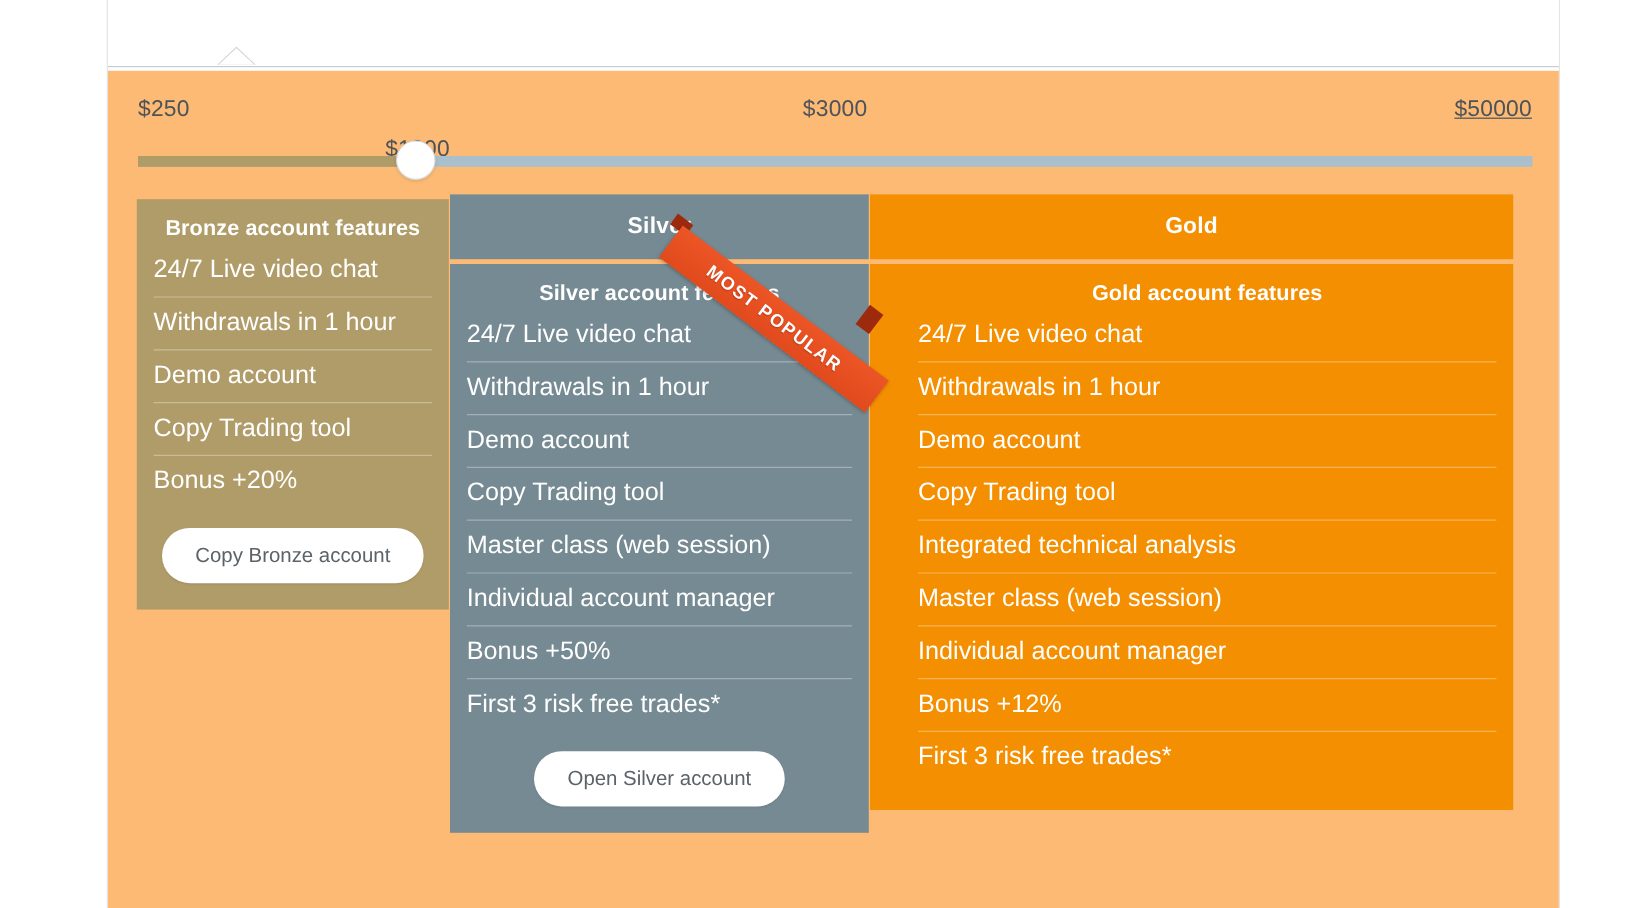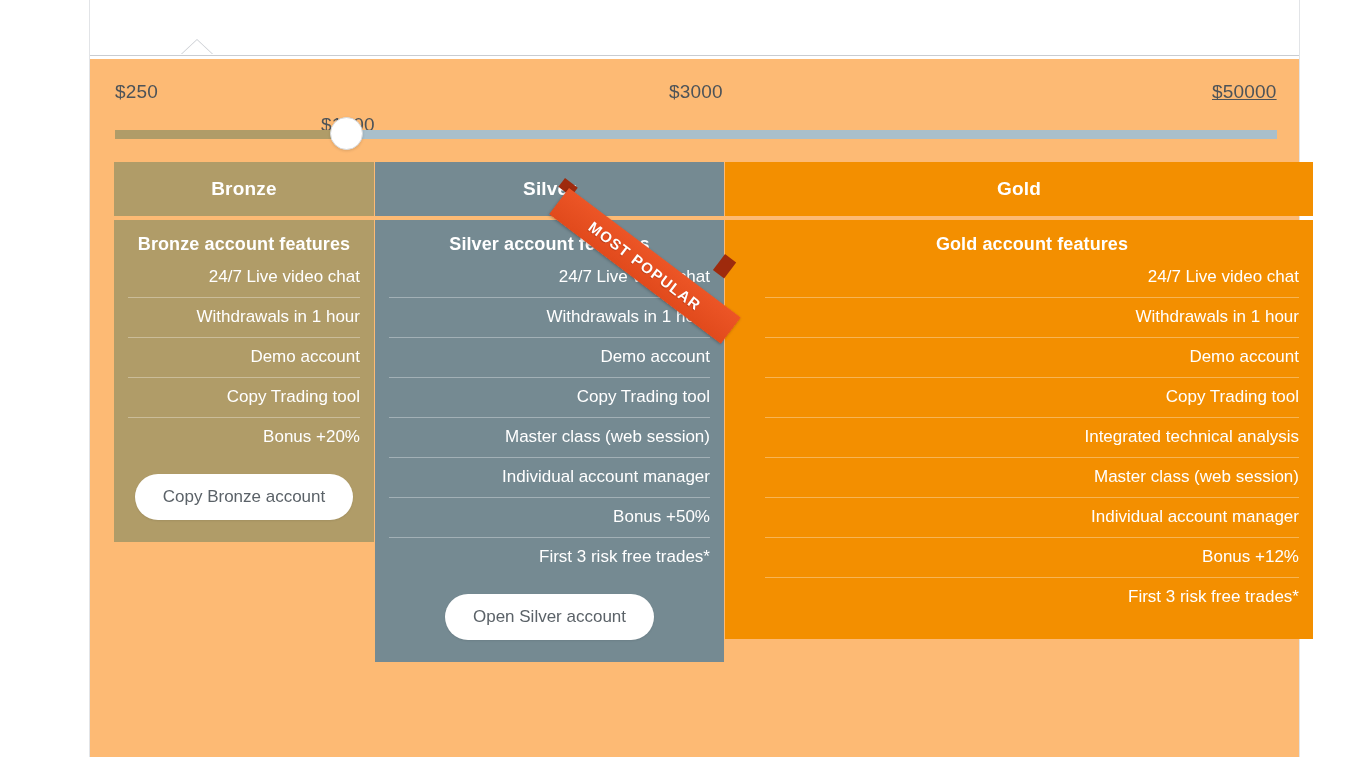--- a/index.html
+++ b/index.html
@@ -175,23 +175,23 @@
   .plan-subtitle {
     text-align: center;
     color: #ffffff;
     font-size: 18px;
     font-weight: bold;
     letter-spacing: 0.1px;
     padding-bottom: 12px;
   }
 
   .feature {
-    text-align: right;
+    text-align: left;
     color: #ffffff;
-    font-size: 17px;
+    font-size: 21px;
     padding: 9px 0 10px 0;
     border-top: 1px solid rgba(255,255,255,0.33);
     white-space: nowrap;
   }
   .feature.first { border-top: none; padding-top: 0px; }
 
   .plan-cta-wrap {
     display: flex;
     justify-content: center;
     padding-top: 17px;
@@ -213,21 +213,21 @@
   .plan-bronze { left: 0px; width: 260px; }
   .plan-bronze .plan-header { background: #b09c68; }
   .plan-bronze .plan-body { background: #b09c68; }
 
   
   .plan-silver { left: 261px; width: 349px; }
   .plan-silver .plan-header { background: #758a92; }
   .plan-silver .plan-body { background: #758a92; }
 
   
-  .plan-gold { left: 611px; width: 588px; }
+  .plan-gold { left: 611px; width: 536px; }
   .plan-gold .plan-header { background: #f38f00; }
   .plan-gold .plan-body { background: #f38f00; padding-left: 40px; }
 
   
   .ribbon {
     position: absolute;
     left: 190px;
     top: -2px;
     width: 210px;
     height: 120px;
@@ -302,21 +302,20 @@
         <div class="slider-track-wrap">
           <div class="track-full"></div>
           <div class="track-fill"></div>
           <div class="slider-handle"></div>
         </div>
       </div>
 
       <div class="plans">
 
         <div class="plan plan-bronze">
-          <div class="plan-header">Bronze</div>
           <div class="plan-body">
             <div class="plan-subtitle">Bronze account features</div>
             <div class="feature first">24/7 Live video chat</div>
             <div class="feature">Withdrawals in 1 hour</div>
             <div class="feature">Demo account</div>
             <div class="feature">Copy Trading tool</div>
             <div class="feature">Bonus +20%</div>
             <div class="plan-cta-wrap">
               <button class="plan-cta">Copy Bronze account</button>
             </div>

